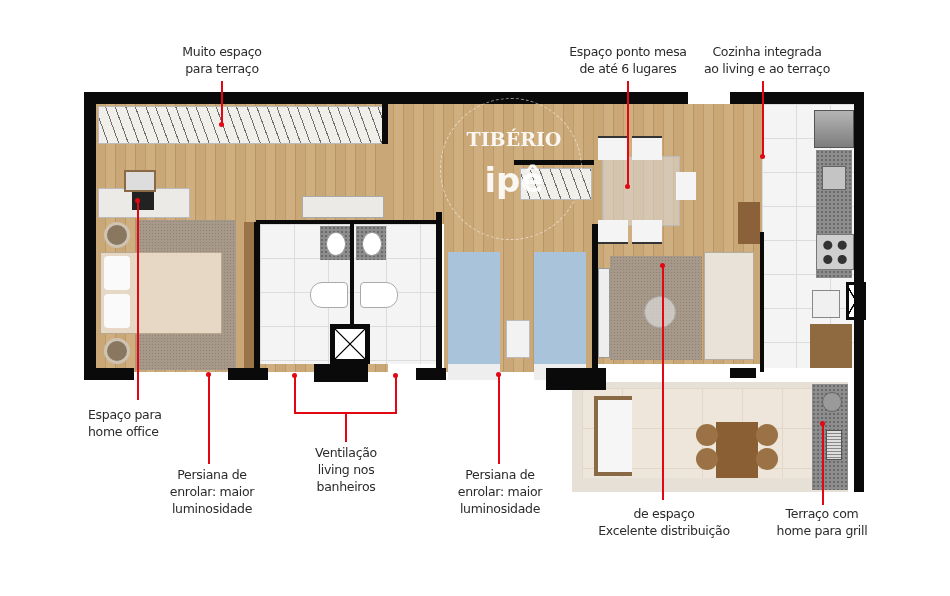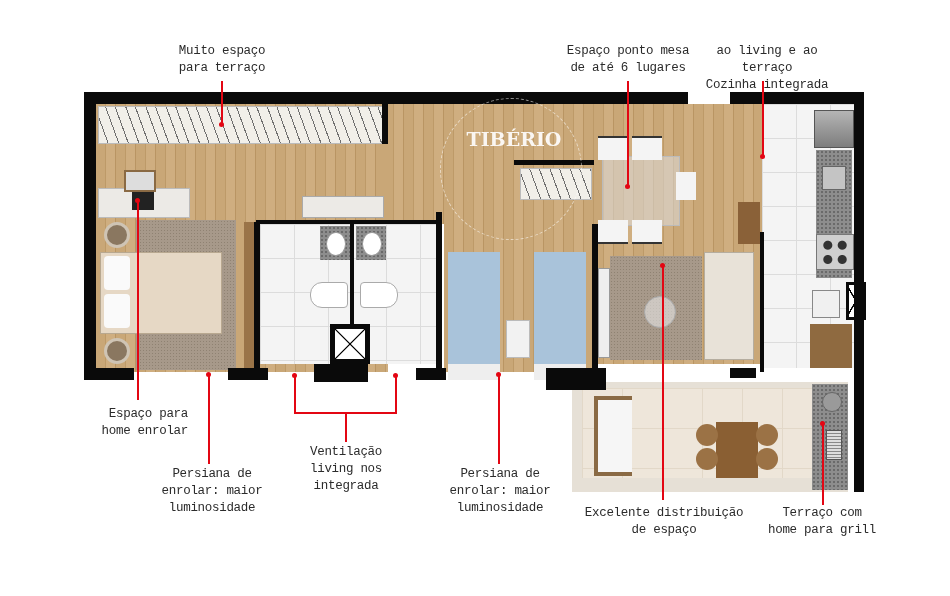--- a/index.html
+++ b/index.html
@@ -1,18 +1,18 @@
 <!DOCTYPE html>
 <html><head>
 <meta charset="utf-8">
 <style>
   html, body { margin:0; padding:0; background:#ffffff; }
   body { width:950px; height:596px; position:relative; overflow:hidden; font-family:"DejaVu Sans", sans-serif; }
   .label { position:absolute; font-size:12.5px; line-height:17px; color:#2b2b2b; text-align:center; font-weight:500; letter-spacing:-0.3px; }
-  .label span { display:block;font-family:Liberation Mono, monospace; }
+  .label span { display:block; }
   .line { position:absolute; background:#e30613; }
   .dot { position:absolute; width:5px; height:5px; border-radius:50%; background:#e30613; }
   .plan { position:absolute; left:84px; top:92px; width:648px; height:400px; }
   .wall { position:absolute; background:#0a0a0a; }
   .room { position:absolute; }
   .wood { background: repeating-linear-gradient(90deg,#c9a777 0 9px,#bd9a68 9px 10px,#cfae80 10px 19px,#b99563 19px 20px); }
   .tile { background-color:#f4f4f4; background-image: linear-gradient(#dcdcdc 1px, transparent 1px), linear-gradient(90deg,#dcdcdc 1px, transparent 1px); background-size:34px 34px; }
   .terrace { background-color:#eee6da; background-image: linear-gradient(#e2d8c8 1px, transparent 1px), linear-gradient(90deg,#e2d8c8 1px, transparent 1px); background-size:40px 40px; }
   .granite { background: #8d8d8d; background-image: radial-gradient(#6a6a6a 1px, transparent 1px); background-size:4px 4px; }
   .rug { background:#a7998a; background-image: radial-gradient(#8f8272 1px, transparent 1px); background-size:3px 3px; }
@@ -107,20 +107,21 @@
   <div class="wall" style="left:508px;top:132px;width:6px;height:148px;"></div>
   <div class="wall" style="left:676px;top:140px;width:4px;height:140px;"></div>
   <div class="wall" style="left:298px;top:12px;width:6px;height:40px;"></div>
   <div class="wall" style="left:430px;top:68px;width:80px;height:5px;"></div>
   <div class="wall" style="left:172px;top:128px;width:186px;height:4px;"></div>
   <div class="wall" style="left:266px;top:132px;width:4px;height:100px;"></div>
 
   <div style="position:absolute;left:350px;top:6px;width:160px;height:150px;color:rgba(255,255,255,0.9);text-align:center;">
     <div style="position:absolute;left:6px;top:0;width:140px;height:140px;border:1px dashed rgba(255,255,255,0.55);border-radius:50%;"></div>
     <div style="position:absolute;left:10px;top:30px;width:140px;font-family:'DejaVu Serif',serif;font-size:19px;font-weight:bold;">TIBÉRIO</div>
+    <div style="position:absolute;left:10px;top:62px;width:140px;font-family:'DejaVu Sans',sans-serif;font-size:34px;font-weight:bold;">ipê</div>
   </div>
 </div>
 
 <div class="line" style="left:221px;top:81px;width:2px;height:44px;"></div>
 <div class="dot" style="left:219px;top:122px;"></div>
 
 <div class="line" style="left:627px;top:81px;width:2px;height:106px;"></div>
 <div class="dot" style="left:625px;top:184px;"></div>
 
 <div class="line" style="left:762px;top:81px;width:2px;height:76px;"></div>
@@ -150,42 +151,42 @@
 
 <div class="label" style="left:162px;top:43px;width:120px;">
   <span>Muito espaço</span>
   <span>para terraço</span>
 </div>
 <div class="label" style="left:562px;top:43px;width:132px;">
   <span>Espaço ponto mesa</span>
   <span>de até 6 lugares</span>
 </div>
 <div class="label" style="left:692px;top:43px;width:150px;">
+  <span>Cozinha integrada</span>
   <span>ao living e ao terraço</span>
-  <span>Cozinha integrada</span>
 </div>
-<div class="label" style="left:88px;top:406px;width:100px;text-align:right;">
+<div class="label" style="left:88px;top:406px;width:100px;text-align:left;">
   <span>Espaço para</span>
-  <span>home enrolar</span>
+  <span>home office</span>
 </div>
 <div class="label" style="left:156px;top:466px;width:112px;">
   <span>Persiana de</span>
   <span>enrolar: maior</span>
   <span>luminosidade</span>
 </div>
 <div class="label" style="left:296px;top:444px;width:100px;">
   <span>Ventilação</span>
   <span>living nos</span>
-  <span>integrada</span>
+  <span>banheiros</span>
 </div>
 <div class="label" style="left:444px;top:466px;width:112px;">
   <span>Persiana de</span>
   <span>enrolar: maior</span>
   <span>luminosidade</span>
 </div>
 <div class="label" style="left:584px;top:505px;width:160px;">
+  <span>de espaço</span>
   <span>Excelente distribuição</span>
-  <span>de espaço</span>
 </div>
 <div class="label" style="left:764px;top:505px;width:116px;">
   <span>Terraço com</span>
   <span>home para grill</span>
 </div>
 
 </body></html>

